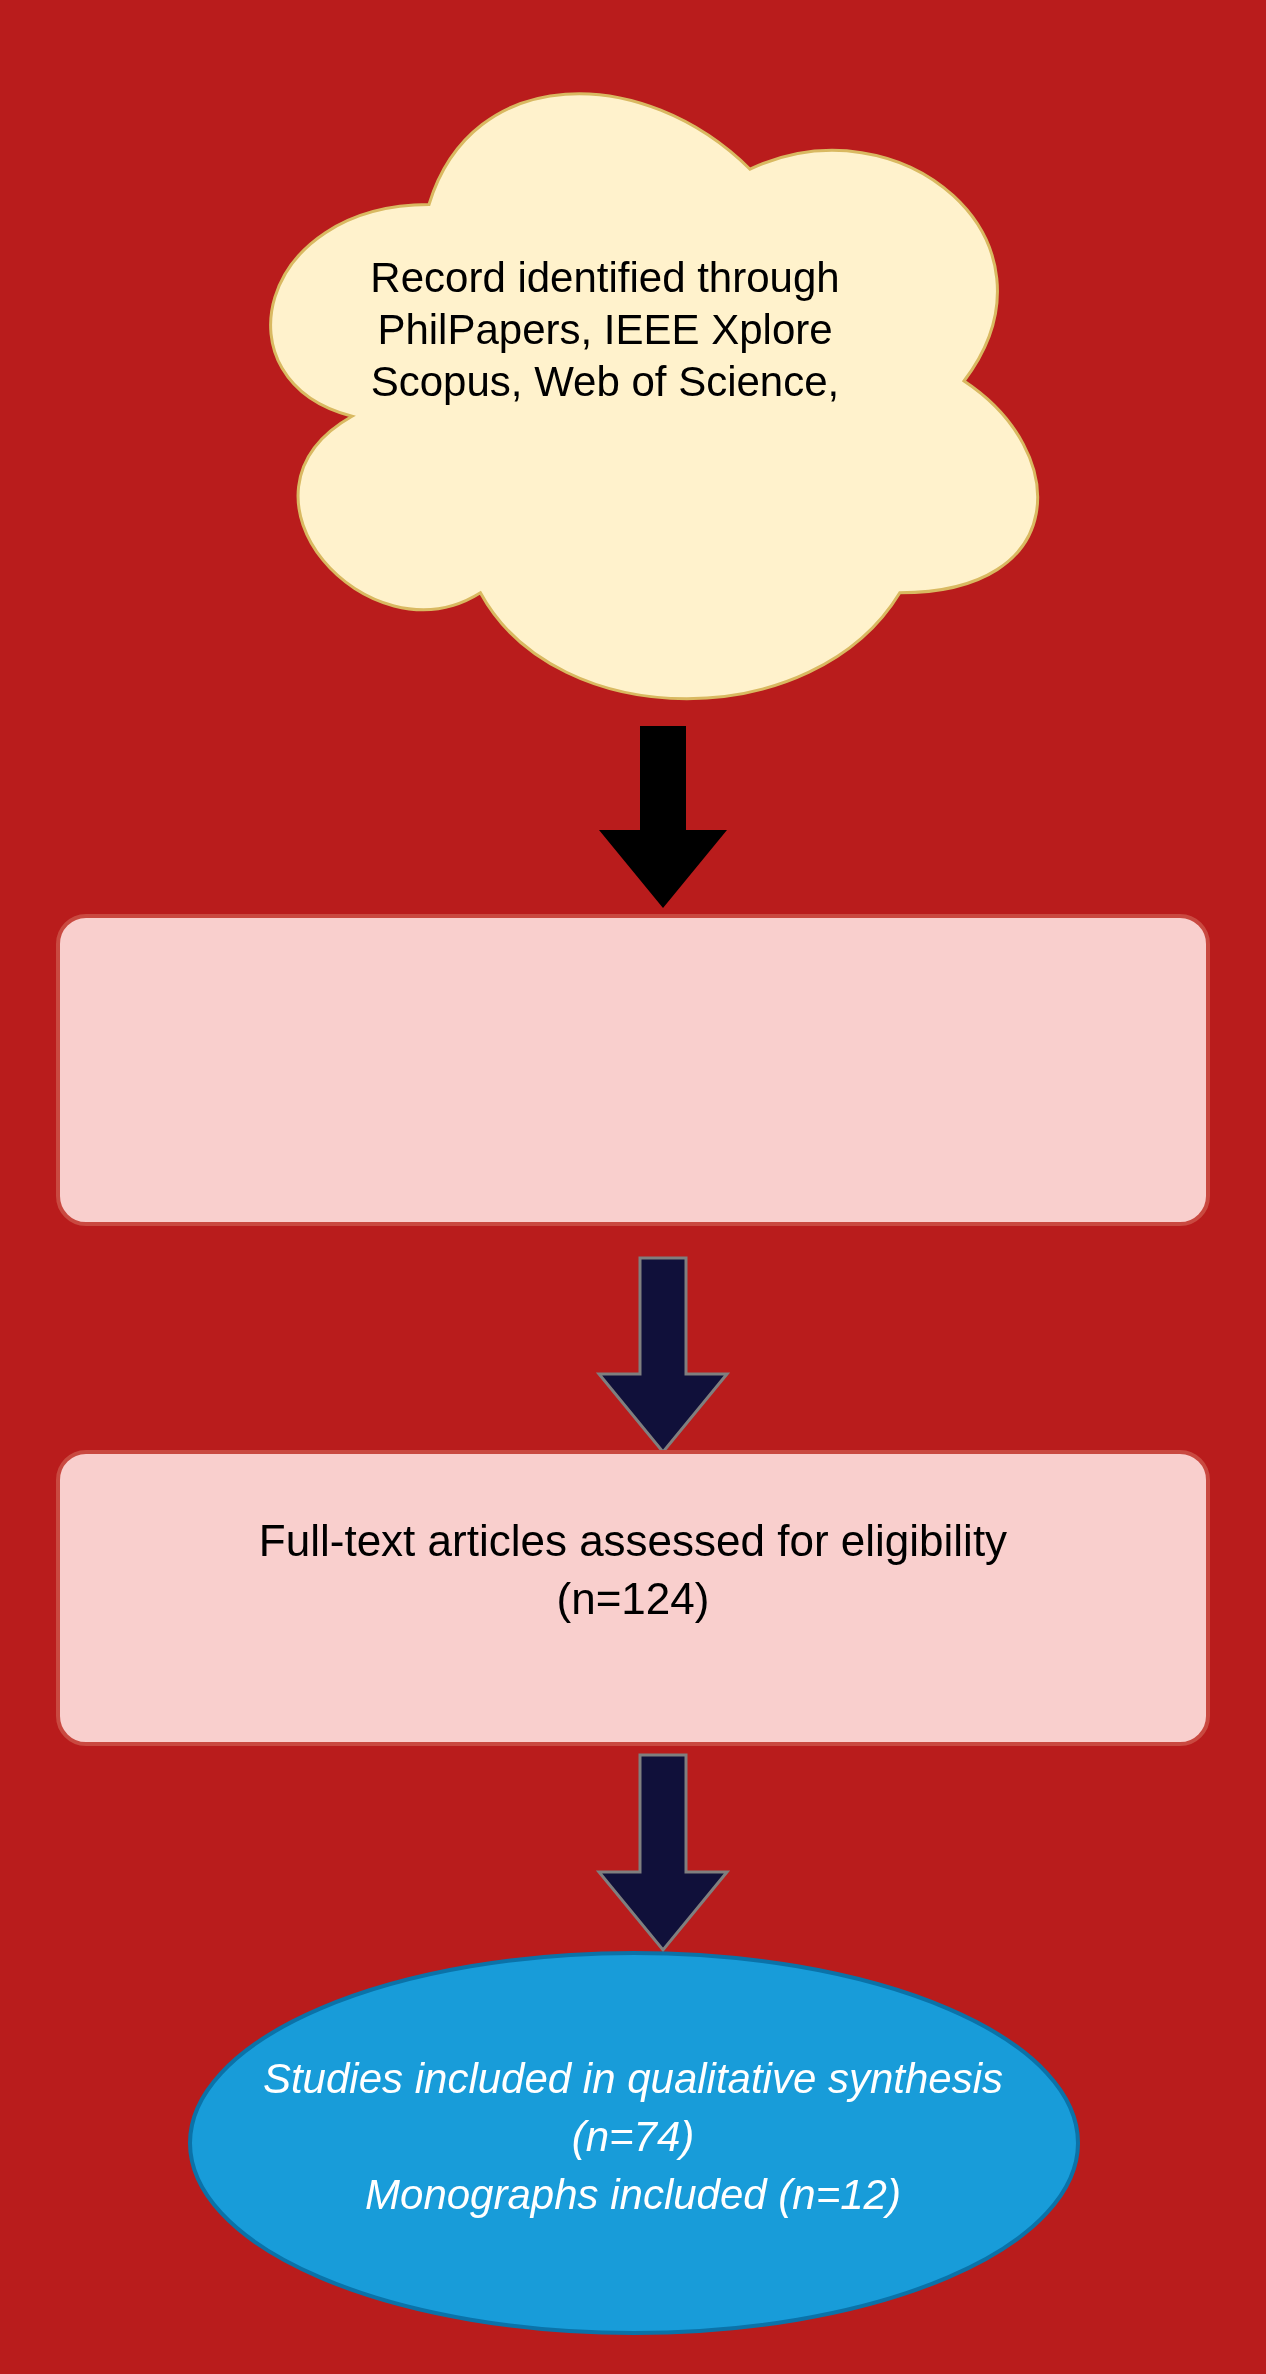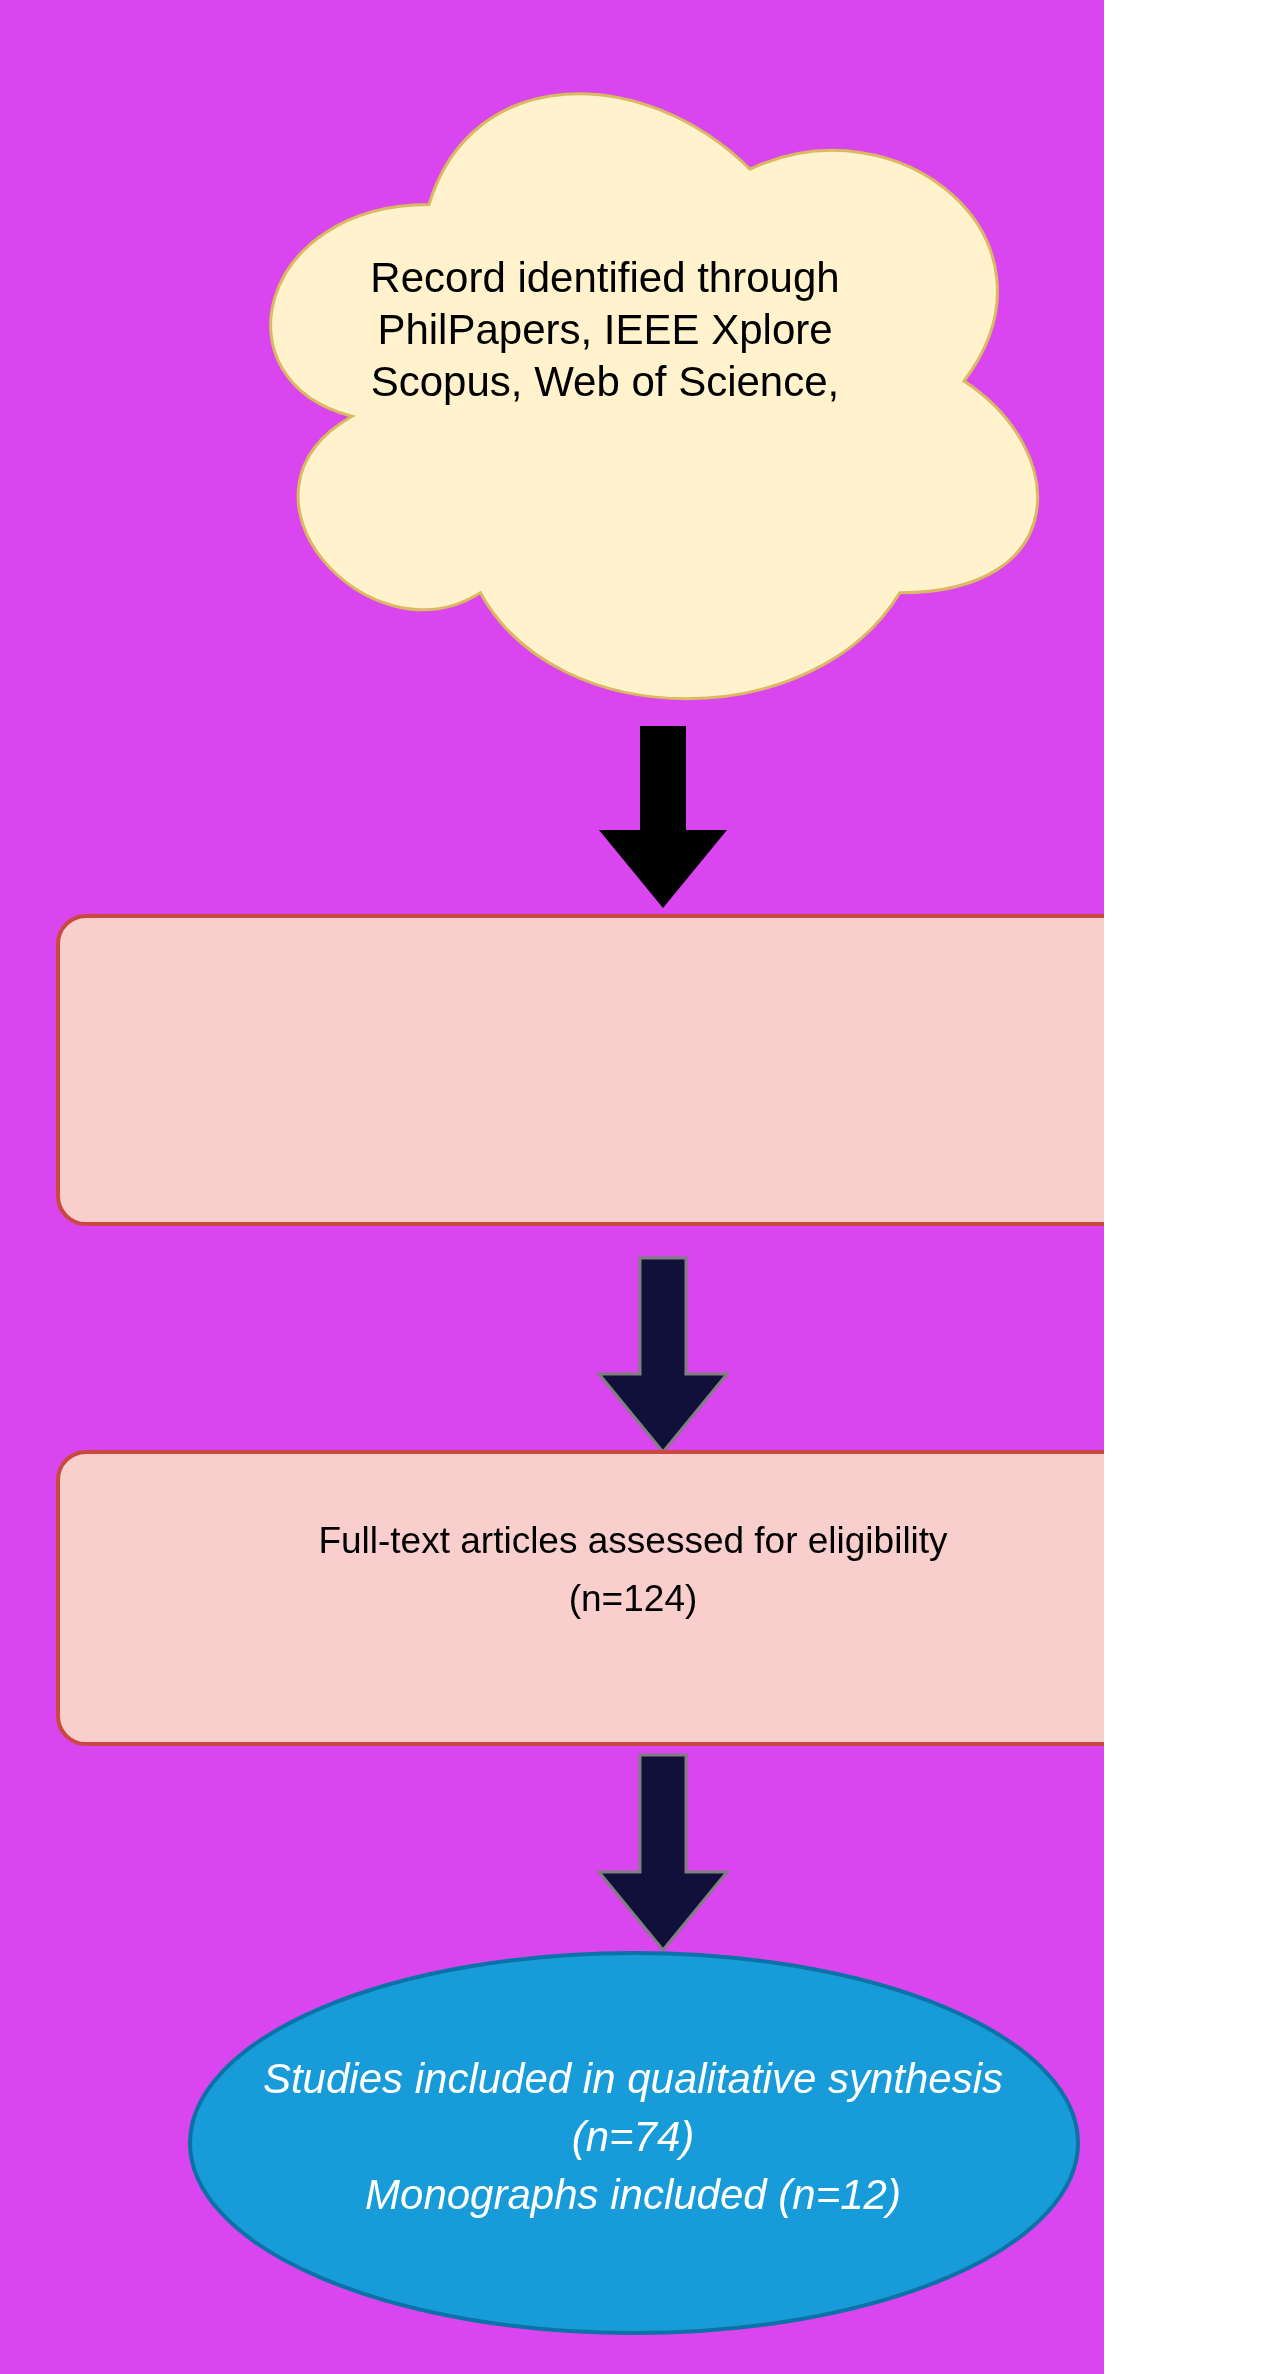--- a/index.html
+++ b/index.html
@@ -3,23 +3,23 @@
 <meta charset="utf-8">
 <style>
   html, body {
     margin: 0;
     padding: 0;
     background: #ffffff;
     font-family: "Liberation Sans", sans-serif;
   }
   #canvas {
     position: relative;
-    width: 1104px;
+    width: 1266px;
     height: 2374px;
-    background: #d946ef;
+    background: #b91c1c;
     overflow: hidden;
   }
   #shapes {
     position: absolute;
     left: 0;
     top: 0;
   }
   .node-text {
     position: absolute;
     text-align: center;
@@ -37,21 +37,21 @@
     left: 83px;
     top: 1013px;
     width: 1100px;
     font-size: 44px;
     line-height: 58px;
   }
   .box2-text {
     left: 83px;
     top: 1512px;
     width: 1100px;
-    font-size: 37px;
+    font-size: 44px;
     line-height: 58px;
   }
   .ellipse-text {
     left: 213px;
     top: 2050px;
     width: 840px;
     font-size: 42px;
     line-height: 58px;
     color: #ffffff;
     font-style: italic;

